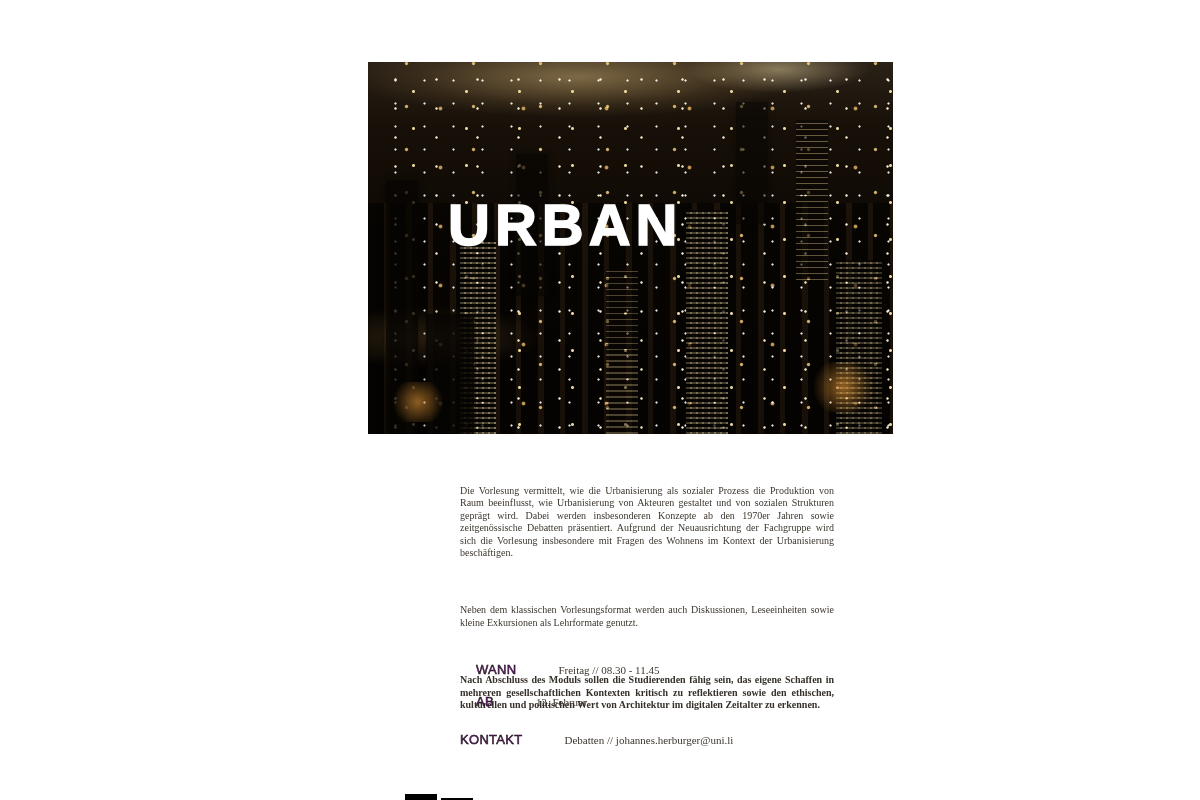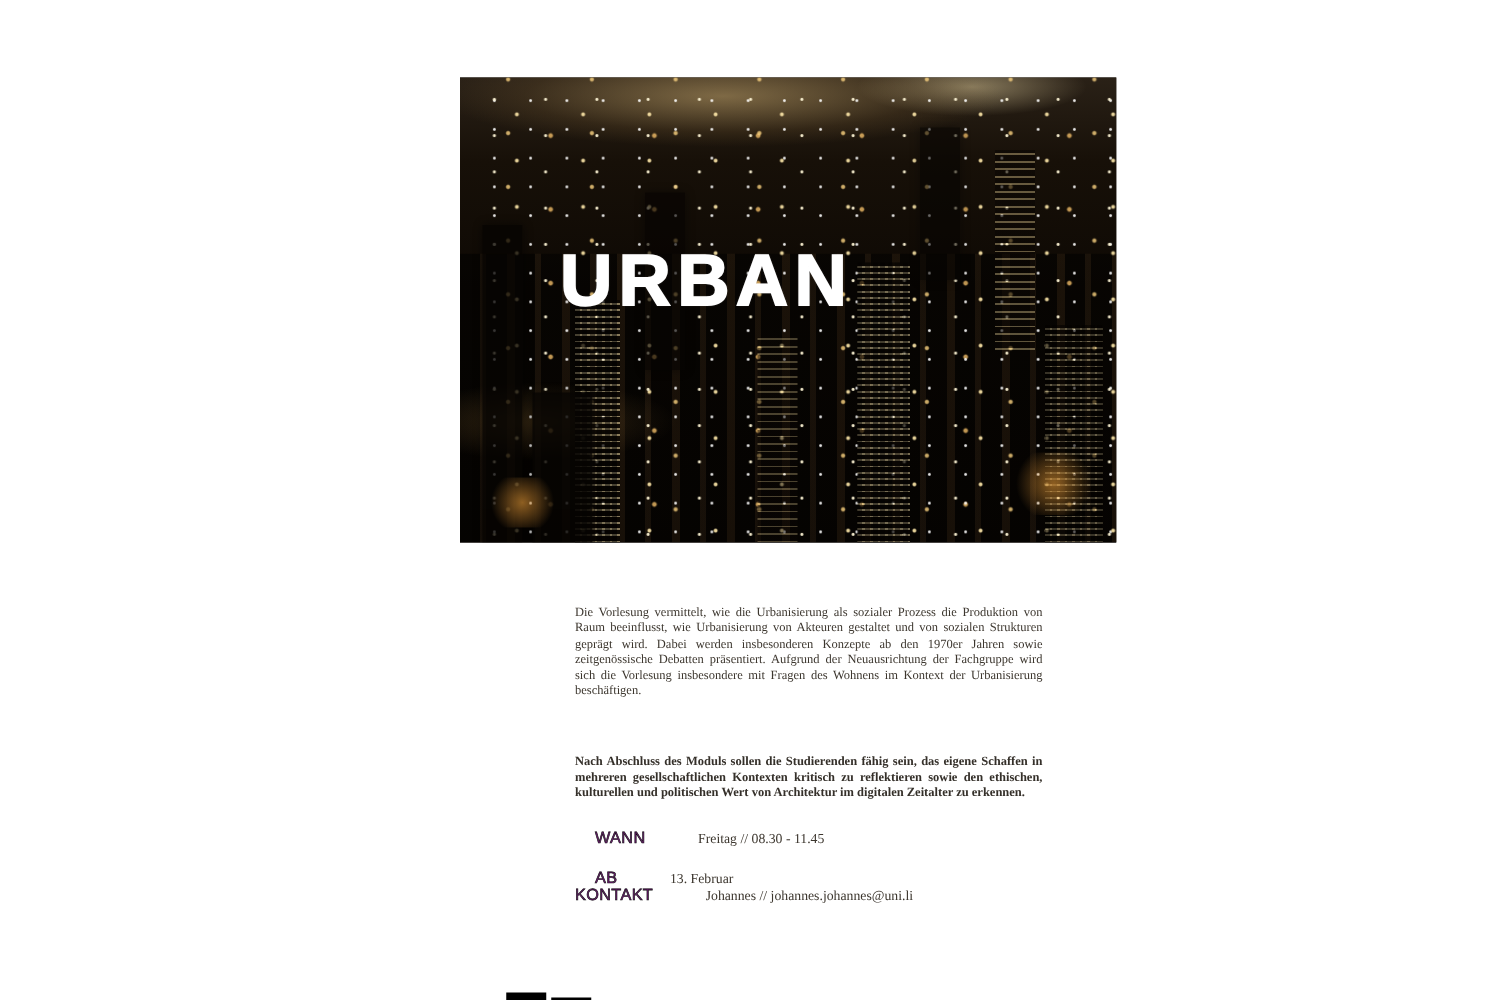--- a/index.html
+++ b/index.html
@@ -66,21 +66,21 @@
   .detail-row { display:flex; align-items:baseline; height:15.5px; }
   .detail-label, .contact-label {
     font-family:"Liberation Sans", sans-serif; font-weight:400;
     font-size:13px; letter-spacing:0.3px; color:#701a75;
     -webkit-text-stroke:0.5px #0d0d0d; white-space:nowrap;
   }
   .detail-value, .contact-value {
     font-family:"Liberation Serif", serif; font-size:11px; color:#3c362e;
     margin-left:10px; white-space:nowrap;
   }
-  .contact { position:absolute; left:396px; top:644px; display:flex; align-items:flex-end; }
+  .contact { position:absolute; left:396px; top:668px; display:flex; align-items:center; }
 
   
   .logo { position:absolute; left:357px; top:746px; display:flex; align-items:flex-start; }
   .logo-bar    { width:29px; height:16px; background:#000; }
   .logo-square { width:11px; height:11px; background:#000; margin-left:4px; margin-top:4px; }
   .logo-text   { margin-left:6px; margin-top:3px;
     font-family:"Liberation Sans", sans-serif; font-size:7px; line-height:7.5px;
     letter-spacing:0.5px; color:#9b9b9b; text-transform:uppercase; }
 </style>
 </head>
@@ -99,37 +99,38 @@
     <div class="tower tw-win2" style="left:468px; top:198px; width:46px; height:174px; opacity:.65;"></div>
     <div class="tower tw-dark" style="left:58px;  top:252px; width:48px; height:120px; opacity:.9;"></div>
     <div class="glow-spot" style="left:440px; top:300px; width:70px; height:50px;"></div>
     <div class="glow-spot" style="left:20px;  top:320px; width:60px; height:40px;"></div>
 
     <div class="headline line1">URBAN</div>
   </div>
 
   <div class="copy">
     <p>Die Vorlesung vermittelt, wie die Urbanisierung als sozialer Prozess die Produktion von Raum beeinflusst, wie Urbanisierung von Akteuren gestaltet und von sozialen Strukturen geprägt wird. Dabei werden insbesonderen Konzepte ab den 1970er Jahren sowie zeitgenössische Debatten präsentiert. Aufgrund der Neuausrichtung der Fachgruppe wird sich die Vorlesung insbesondere mit Fragen des Wohnens im Kontext der Urbanisierung beschäftigen.</p>
+    <p>Neben dem klassischen Vorlesungsformat werden auch Diskussionen, Leseeinheiten sowie kleine Exkursionen als Lehrformate genutzt.</p>
     <p class="strong">Nach Abschluss des Moduls sollen die Studierenden fähig sein, das eigene Schaffen in mehreren gesellschaftlichen Kontexten kritisch zu reflektieren sowie den ethischen, kulturellen und politischen Wert von Architektur im digitalen Zeitalter zu erkennen.</p>
   </div>
 
   <div class="details">
     <div class="detail-row">
       <span class="detail-label">WANN</span>
       <span class="detail-value">Freitag // 08.30 - 11.45</span>
     </div>
     <div class="detail-row">
       <span class="detail-label">AB</span>
       <span class="detail-value">13. Februar</span>
     </div>
   </div>
 
   <div class="contact">
     <span class="contact-label">KONTAKT</span>
-    <span class="contact-value">Johannes // johannes.johannes@uni.li</span>
+    <span class="contact-value">Debatten // johannes.herburger@uni.li</span>
   </div>
 
   <div class="logo">
     <div class="logo-bar"></div>
     <div class="logo-square"></div>
     <div class="logo-text">
       <div>UNIVERSITÄT</div>
       <div>LIECHTENSTEIN</div>
     </div>
   </div>

